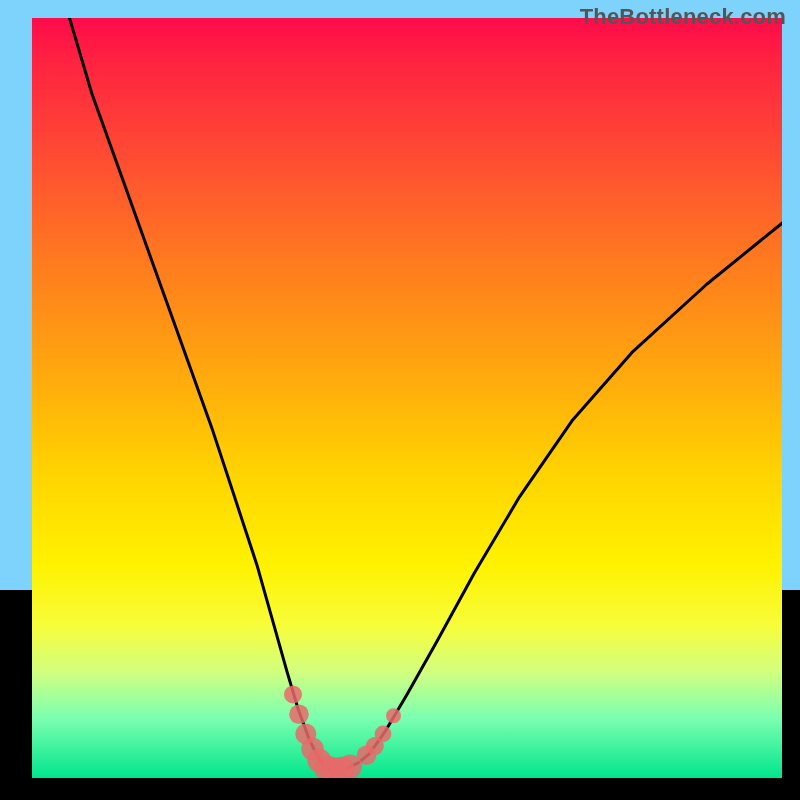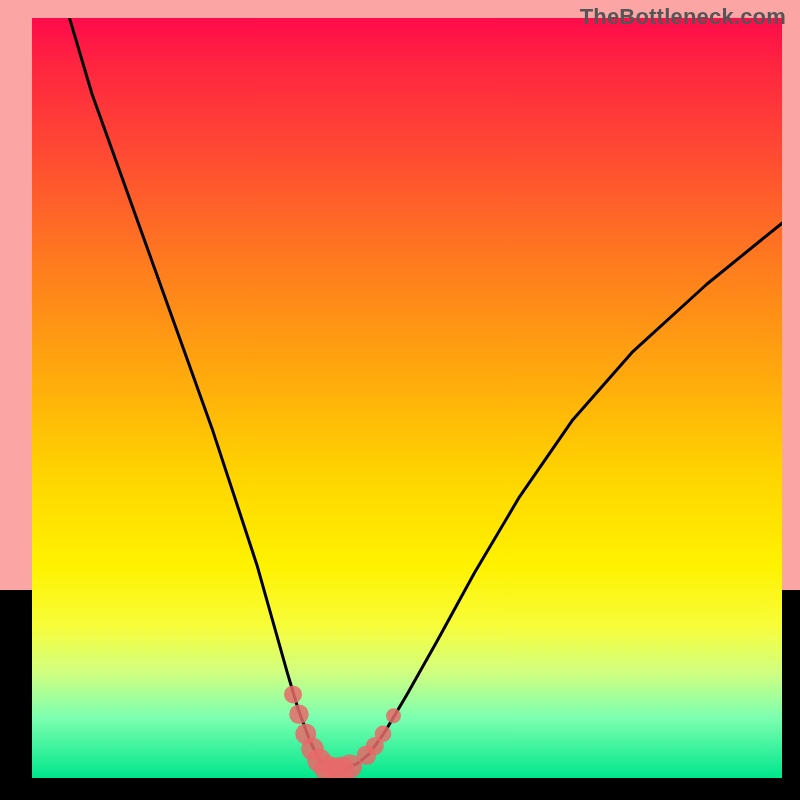--- a/index.html
+++ b/index.html
@@ -1,16 +1,16 @@
 <!DOCTYPE html>
 <html><head>
 <meta charset="utf-8">
 <style>
   html,body{margin:0;padding:0;width:800px;height:800px;background:#000;overflow:hidden;font-family:Arial,Helvetica,sans-serif}
-  .frame{position:absolute;left:0;top:0;width:800px;height:590px;background:#fca5a5}
+  .frame{position:absolute;left:0;top:0;width:800px;height:590px;background:#7dd3fc}
   .plot{position:absolute;left:32px;top:18px;width:750px;height:760px;
         background:linear-gradient(to bottom,
           #ff0b4a 0%,
           #ff2440 6%,
           #ff4b33 18%,
           #ff7a1f 32%,
           #ffa60e 46%,
           #ffd400 60%,
           #fff200 72%,
           #f7fd3a 80%,

